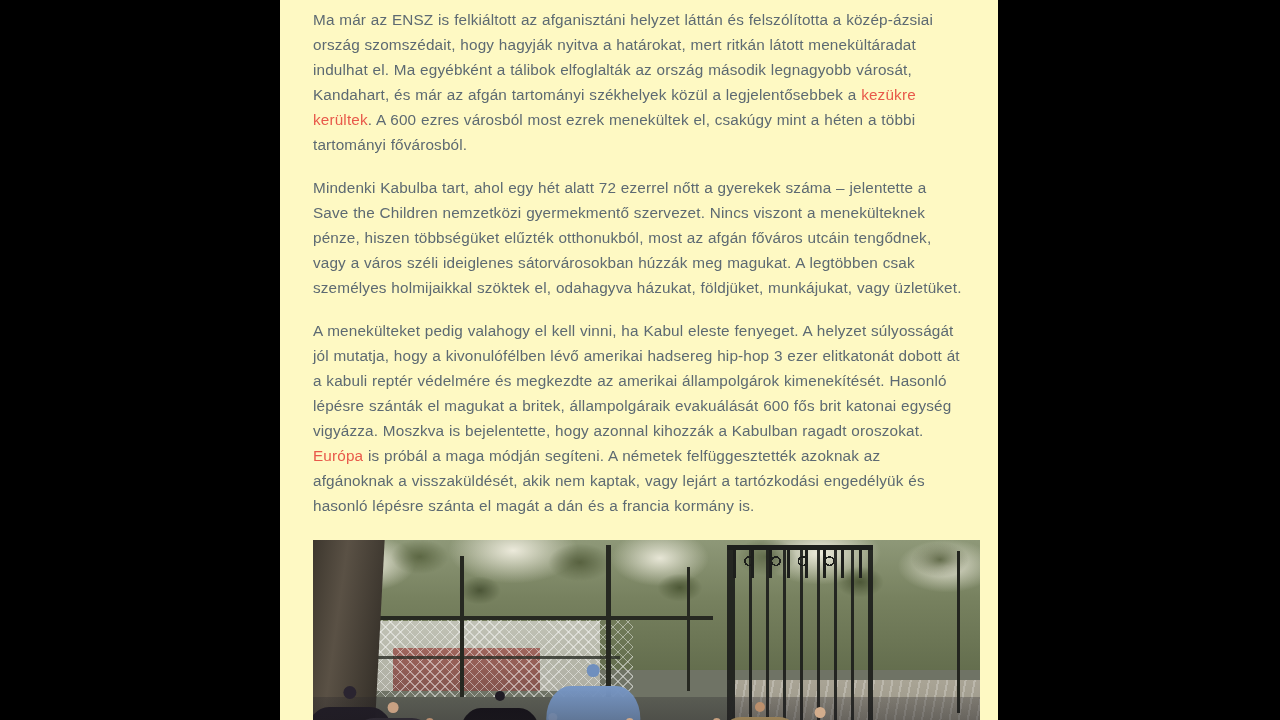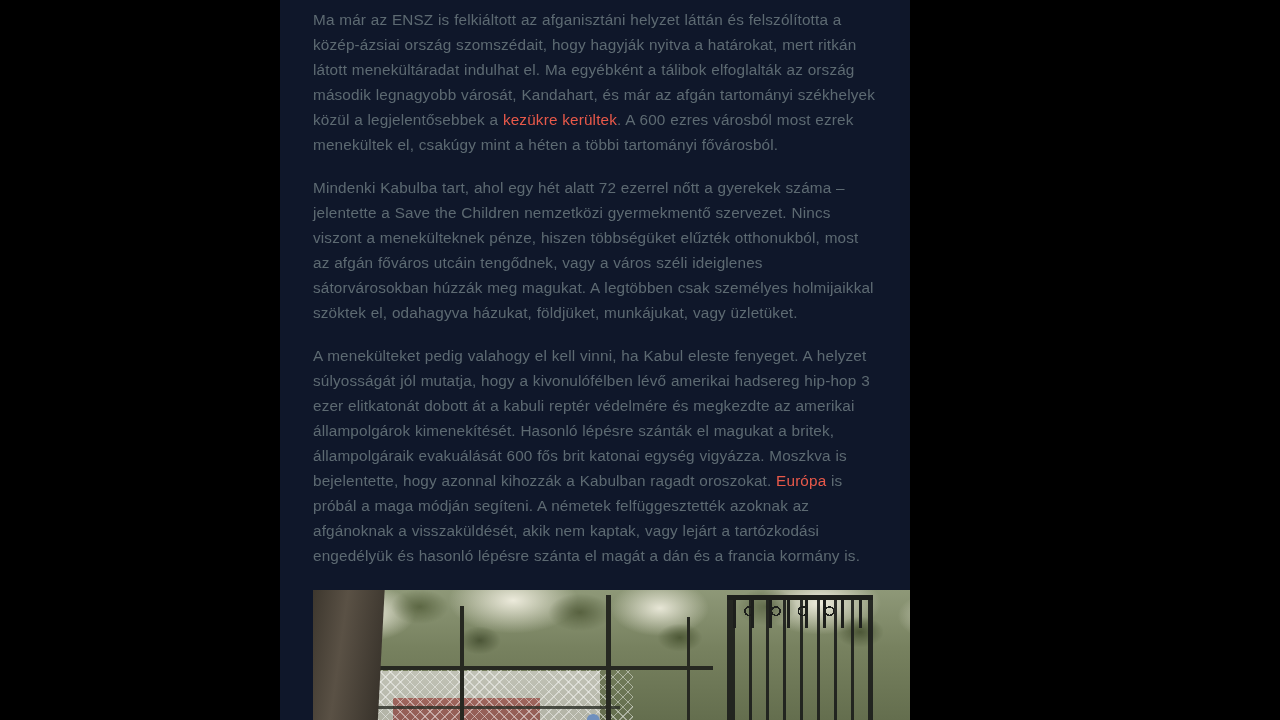--- a/index.html
+++ b/index.html
@@ -19,22 +19,22 @@
     position:absolute;
     top:0; bottom:0;
     background:#000;
   }
   .letterbox.left  { left:0;  width:280px; }
   .letterbox.right { right:0; width:282px; }
 
   .page {
     position:absolute;
     left:280px; top:0;
-    width:630px; height:720px;
-    background:#0f172a;
+    width:718px; height:720px;
+    background:#fef9c3;
     overflow:hidden;
   }
 
   .article {
     padding:0 0 0 0;
   }
 
   .para {
     color:#5d6a72;
     font-size:15.3px;

